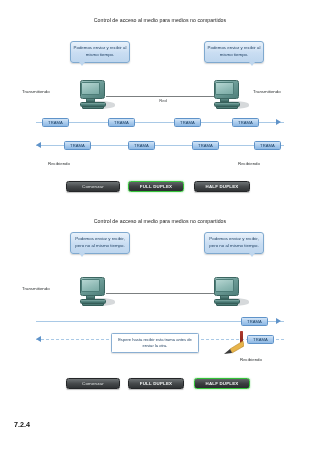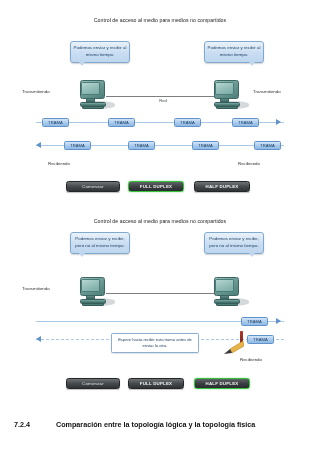--- a/index.html
+++ b/index.html
@@ -264,16 +264,15 @@
 
     <div class="side-label" style="left:240px;top:152px;">Recibiendo</div>
 
     <div class="btn start" style="left:66px;top:173px;width:54px;">Comenzar</div>
     <div class="btn" style="left:128px;top:173px;width:56px;">FULL DUPLEX</div>
     <div class="btn sel" style="left:194px;top:173px;width:56px;">HALF DUPLEX</div>
   </div>
 
   <div class="footer" style="top:420px;height:20px;">
     <div class="num" style="top:0;">7.2.4</div>
-    <div class="ttl" style="top:0;">Comparación entre la topología lógica y la topología física</div>
   </div>
 
 </div>
 
 </body></html>

